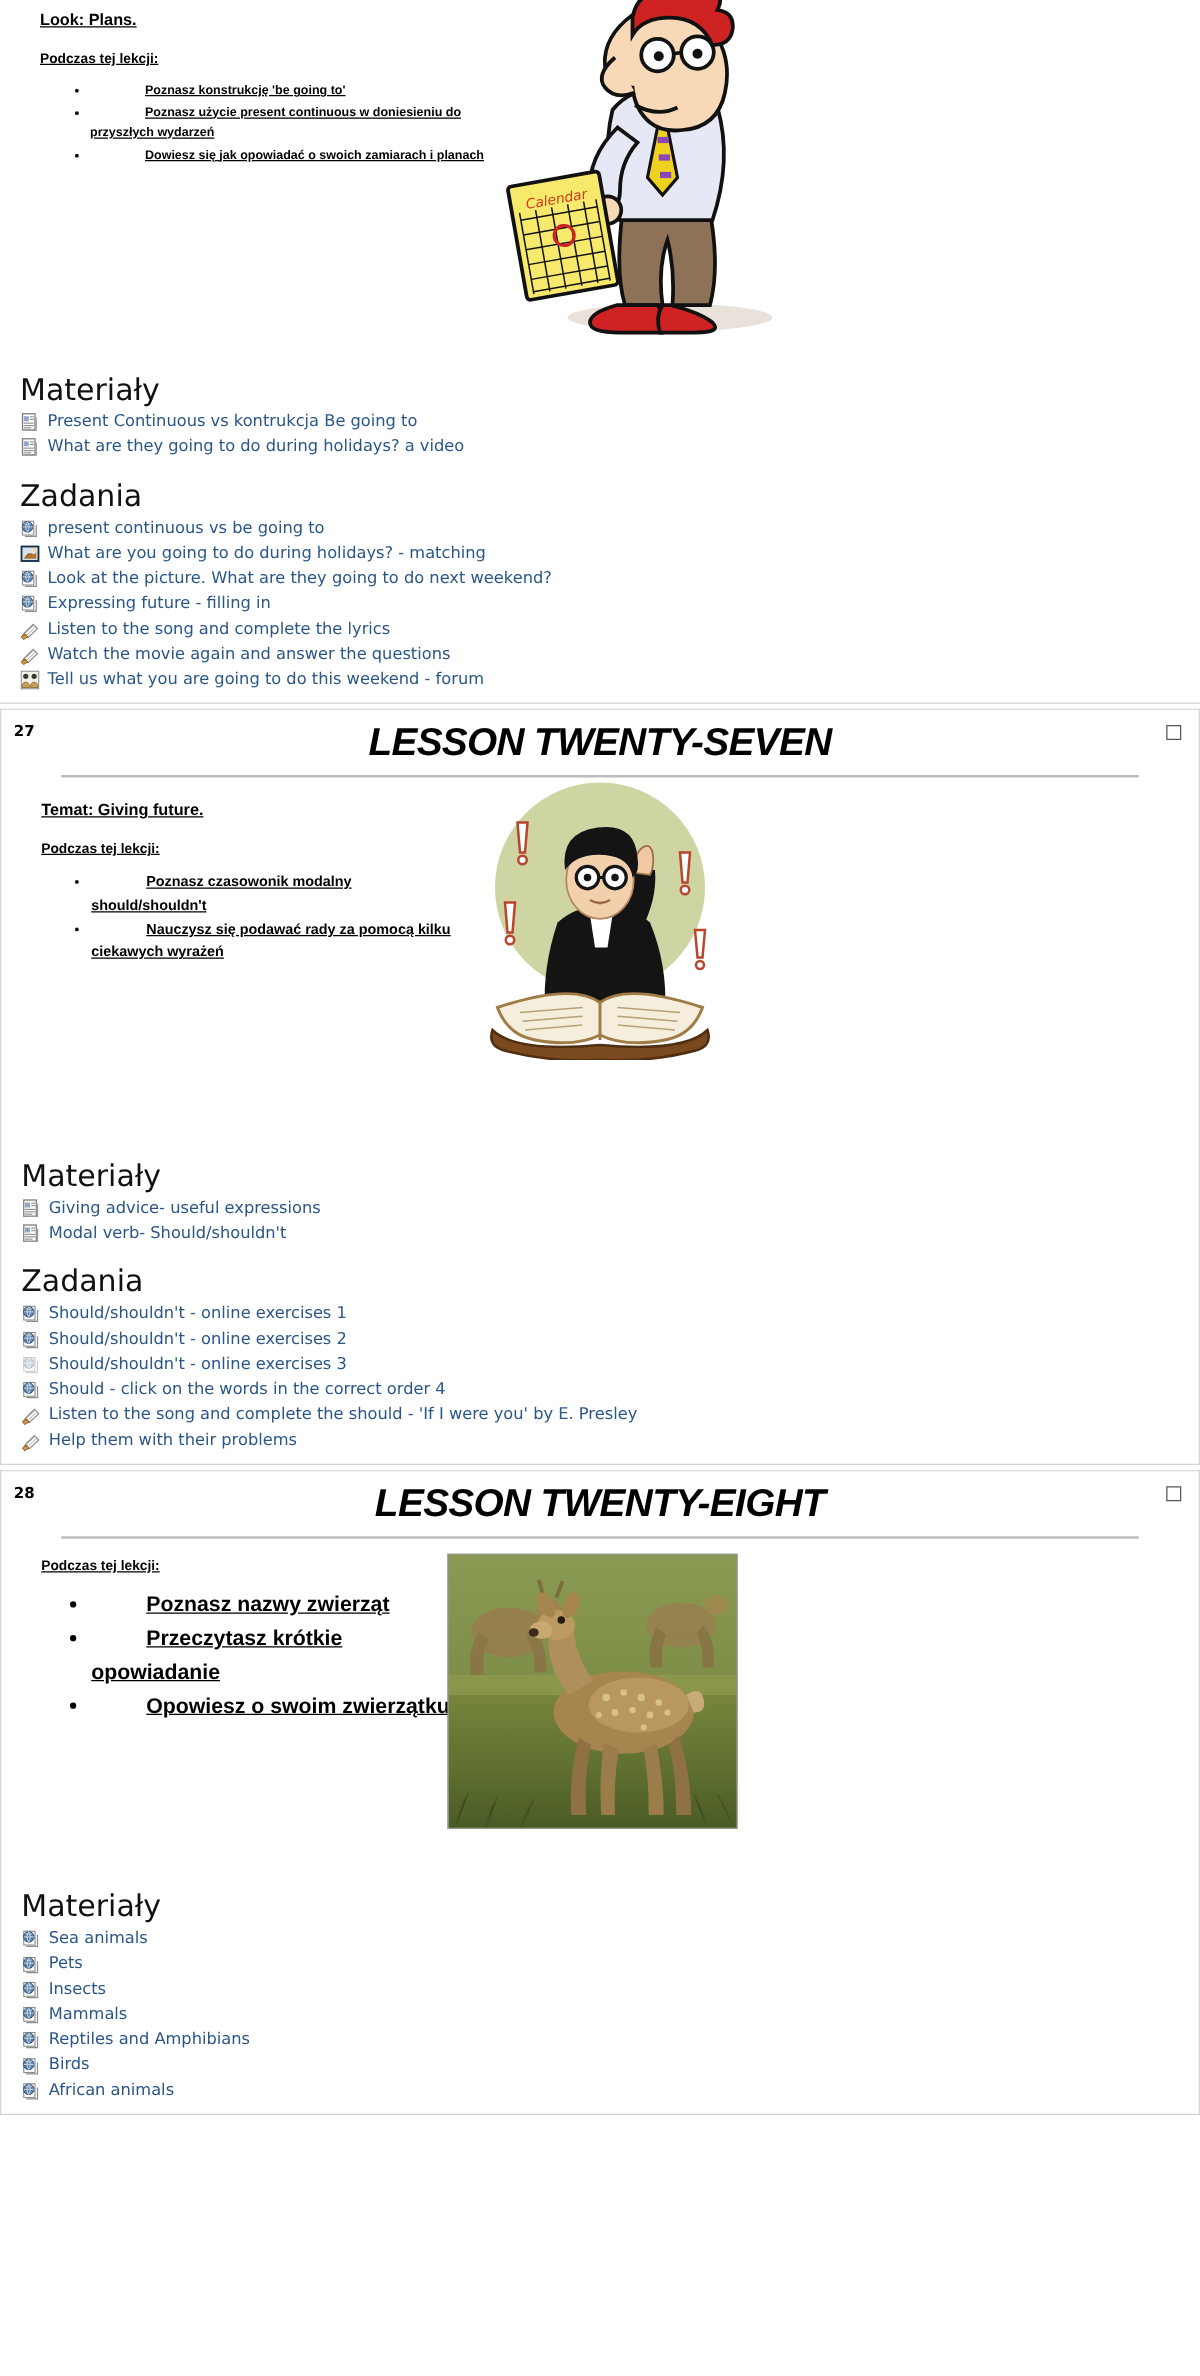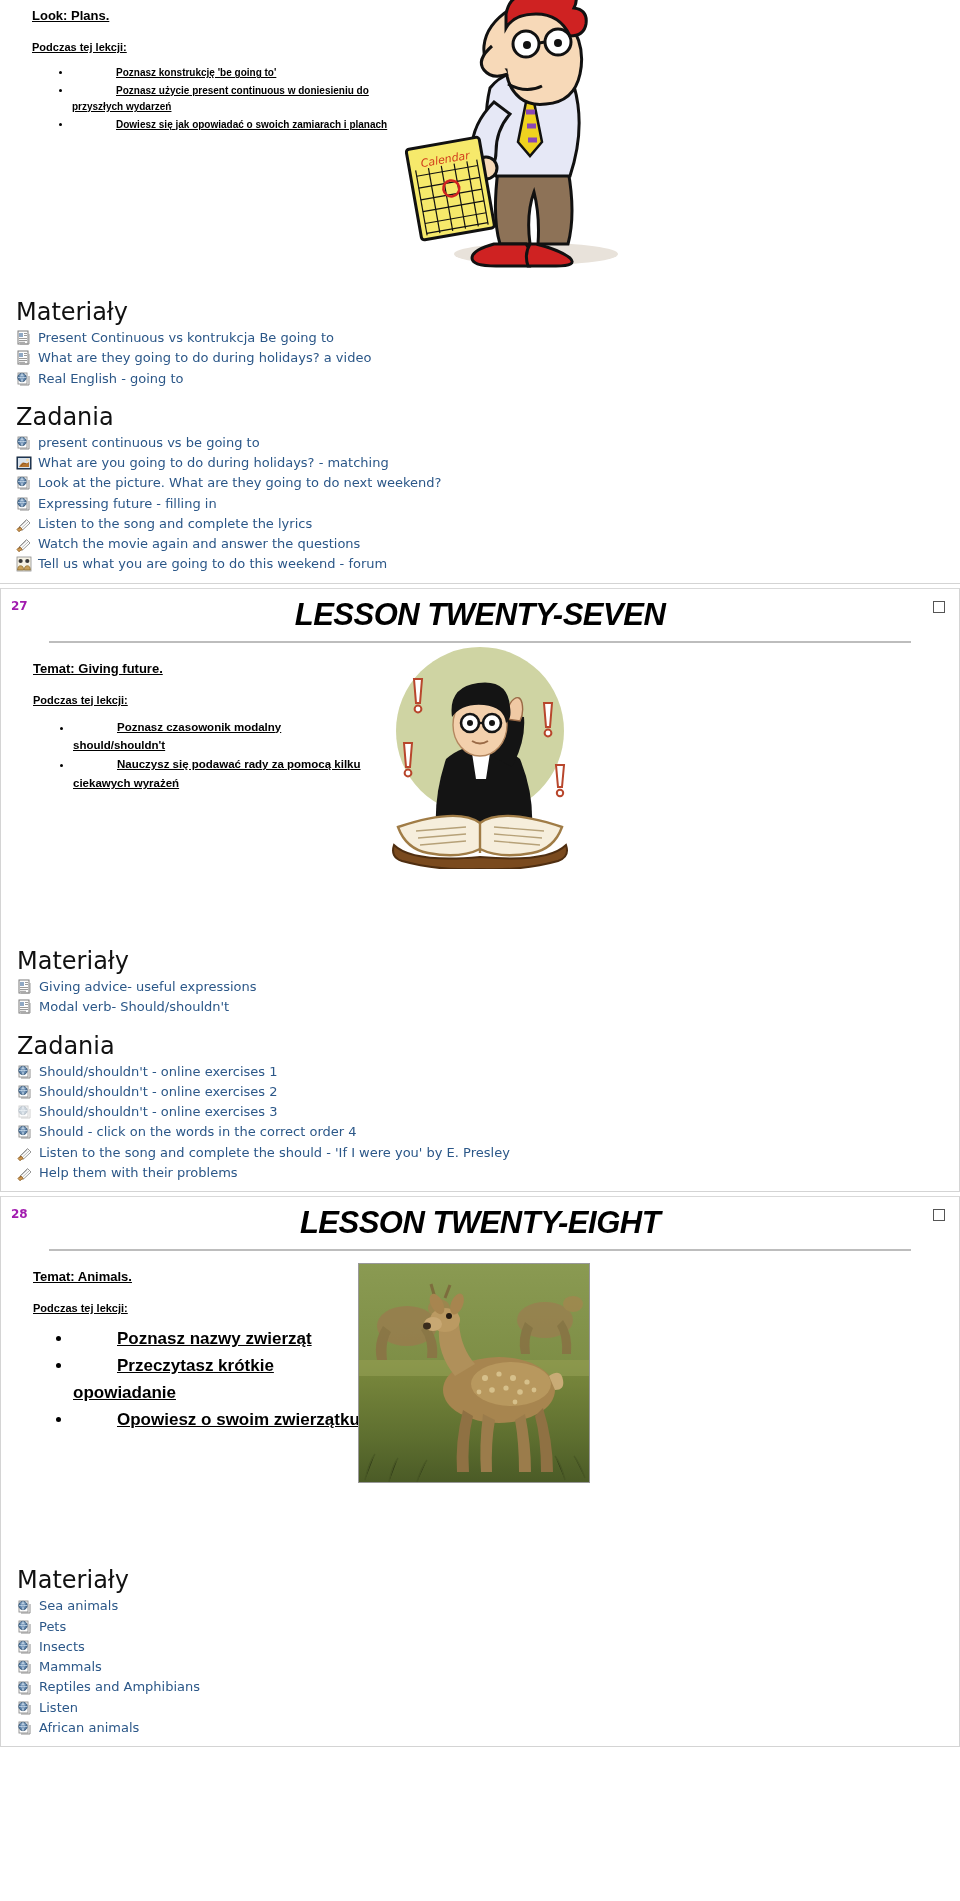--- a/index.html
+++ b/index.html
@@ -21,21 +21,21 @@
     margin-bottom: 4px;
   }
   .section.first { border-top: none; border-left: none; border-right: none; }
   .section-inner { padding: 0 14px 8px 14px; }
 
   .section-number {
     position: absolute;
     left: 10px; top: 10px;
     font-size: 12px;
     font-weight: bold;
-    color: #a21caf;
+    color: #000000;
     font-family: "DejaVu Sans", "Liberation Sans", sans-serif;
   }
   .section-toggle {
     position: absolute;
     right: 14px; top: 12px;
     width: 12px; height: 12px;
     border: 1px solid #555;
     background: #fff;
   }
 
@@ -219,30 +219,20 @@
                 <g stroke="#7f7f7f" stroke-width="0.8">
                   <line x1="8" y1="3.5" x2="11" y2="3.5"></line>
                   <line x1="8" y1="5.5" x2="11" y2="5.5"></line>
                   <line x1="3" y1="8.5" x2="11" y2="8.5"></line>
                   <line x1="3" y1="10.5" x2="11" y2="10.5"></line>
                   <line x1="3" y1="12.3" x2="9" y2="12.3"></line>
                 </g>
                 <path d="M4 14 L13 14 L13 4" fill="none" stroke="#9a9a9a" stroke-width="1"></path>
               </svg></span>
             <span class="rlabel">What are they going to do during holidays? a video</span>
-          </li>
-          <li>
-            <span class="ico"><svg xmlns="http://www.w3.org/2000/svg" viewBox="0 0 16 16" width="16" height="16">
-                <path d="M4 14 L13 14 L13 5" fill="#ffffff" stroke="#8d8d8d" stroke-width="1"></path>
-                <rect x="2" y="2" width="9" height="11" fill="#ffffff" stroke="#8d8d8d" stroke-width="0.9"></rect>
-                <circle cx="6" cy="6.5" r="4.2" fill="#5b7fa6" stroke="#2f4f6f" stroke-width="0.8"></circle>
-                <path d="M2 6.5 h8.4 M6 2.3 q2.6 4.2 0 8.4 M6 2.3 q-2.6 4.2 0 8.4" fill="none" stroke="#cfe0ee" stroke-width="0.7"></path>
-                <path d="M3.4 3.9 q2.6 1.4 5.2 0" fill="none" stroke="#cfe0ee" stroke-width="0.6"></path>
-              </svg></span>
-            <span class="rlabel">Real English - going to</span>
           </li>
         </ul>
         <div class="res-heading">Zadania</div>
         <ul class="resources">
           <li>
             <span class="ico"><svg xmlns="http://www.w3.org/2000/svg" viewBox="0 0 16 16" width="16" height="16">
                 <path d="M4 14 L13 14 L13 5" fill="#ffffff" stroke="#8d8d8d" stroke-width="1"></path>
                 <rect x="2" y="2" width="9" height="11" fill="#ffffff" stroke="#8d8d8d" stroke-width="0.9"></rect>
                 <circle cx="6" cy="6.5" r="4.2" fill="#5b7fa6" stroke="#2f4f6f" stroke-width="0.8"></circle>
                 <path d="M2 6.5 h8.4 M6 2.3 q2.6 4.2 0 8.4 M6 2.3 q-2.6 4.2 0 8.4" fill="none" stroke="#cfe0ee" stroke-width="0.7"></path>
@@ -523,21 +513,20 @@
               <circle cx="90" cy="52" r="3" fill="#241a10"></circle>
               <path d="M190 112 q12 -8 14 4 q2 10 -8 10 z" fill="#c9ab76"></path>
               <g stroke="#3f4d1f" stroke-width="1.4" opacity="0.45">
                 <path d="M6 216 q4 -18 10 -26"></path>
                 <path d="M30 218 q3 -16 9 -24"></path>
                 <path d="M58 218 q4 -14 10 -22"></path>
                 <path d="M206 216 q-4 -16 -10 -24"></path>
                 <path d="M226 214 q-5 -14 -11 -22"></path>
               </g>
             </svg></div>
-          <div class="temat">Temat: Animals.</div>
           <div class="podczas">Podczas tej lekcji:</div>
           <ul class="objectives mid">
             <li><span>Poznasz nazwy zwierząt</span></li>
             <li><span>Przeczytasz krótkie opowiadanie</span></li>
             <li><span>Opowiesz o swoim zwierzątku</span></li>
           </ul>
           <div style="height:118px"></div>
         </div>
         <div class="res-heading">Materiały</div>
         <ul class="resources">
@@ -592,21 +581,21 @@
             <span class="rlabel">Reptiles and Amphibians</span>
           </li>
           <li>
             <span class="ico"><svg xmlns="http://www.w3.org/2000/svg" viewBox="0 0 16 16" width="16" height="16">
                 <path d="M4 14 L13 14 L13 5" fill="#ffffff" stroke="#8d8d8d" stroke-width="1"></path>
                 <rect x="2" y="2" width="9" height="11" fill="#ffffff" stroke="#8d8d8d" stroke-width="0.9"></rect>
                 <circle cx="6" cy="6.5" r="4.2" fill="#5b7fa6" stroke="#2f4f6f" stroke-width="0.8"></circle>
                 <path d="M2 6.5 h8.4 M6 2.3 q2.6 4.2 0 8.4 M6 2.3 q-2.6 4.2 0 8.4" fill="none" stroke="#cfe0ee" stroke-width="0.7"></path>
                 <path d="M3.4 3.9 q2.6 1.4 5.2 0" fill="none" stroke="#cfe0ee" stroke-width="0.6"></path>
               </svg></span>
-            <span class="rlabel">Listen</span>
+            <span class="rlabel">Birds</span>
           </li>
           <li>
             <span class="ico"><svg xmlns="http://www.w3.org/2000/svg" viewBox="0 0 16 16" width="16" height="16">
                 <path d="M4 14 L13 14 L13 5" fill="#ffffff" stroke="#8d8d8d" stroke-width="1"></path>
                 <rect x="2" y="2" width="9" height="11" fill="#ffffff" stroke="#8d8d8d" stroke-width="0.9"></rect>
                 <circle cx="6" cy="6.5" r="4.2" fill="#5b7fa6" stroke="#2f4f6f" stroke-width="0.8"></circle>
                 <path d="M2 6.5 h8.4 M6 2.3 q2.6 4.2 0 8.4 M6 2.3 q-2.6 4.2 0 8.4" fill="none" stroke="#cfe0ee" stroke-width="0.7"></path>
                 <path d="M3.4 3.9 q2.6 1.4 5.2 0" fill="none" stroke="#cfe0ee" stroke-width="0.6"></path>
               </svg></span>
             <span class="rlabel">African animals</span>

